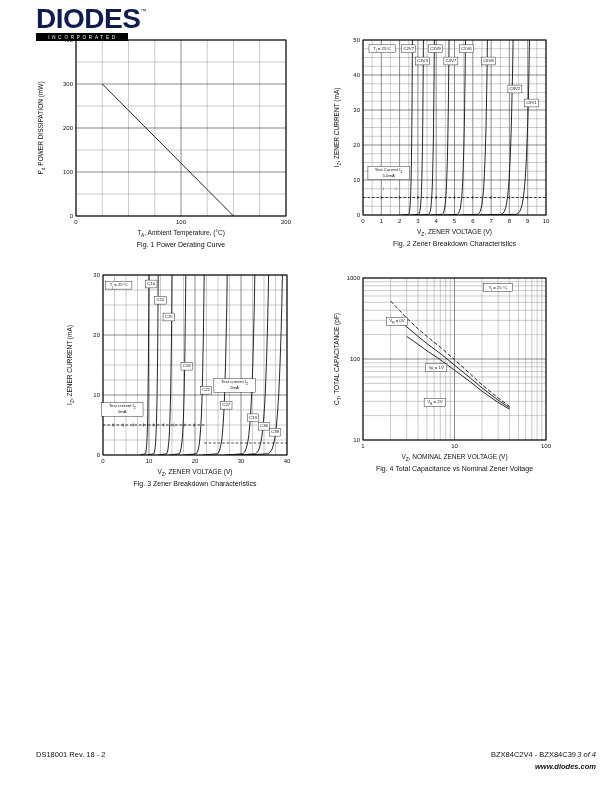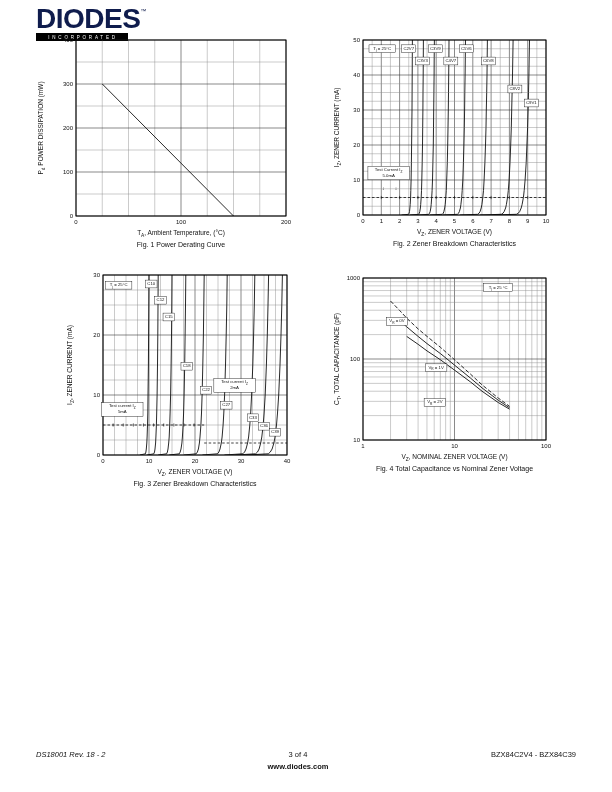--- a/index.html
+++ b/index.html
@@ -19,23 +19,23 @@
     background:#000; color:#fff; font-size:4.5px; letter-spacing:2.8px;
     text-align:center; padding:1.5px 0 1px 2px; margin-top:1px; width:92px;
   }
   
   .fig { position:absolute; }
   .fig svg { display:block; }
   .caption { font-size:7px; color:#111; text-align:center; margin-top:1px; }
   svg text { font-family:"Liberation Sans", sans-serif; fill:#111; }
   
   .footer { position:absolute; left:0; right:0; top:750px; font-size:7.5px; color:#111; }
-  .footer .f-left  { position:absolute; left:36px; top:0;font-style:italic; }
+  .footer .f-left  { position:absolute; left:36px; top:0; }
   .footer .f-right { position:absolute; right:36px; top:0; }
-  .footer .f-center { position:absolute; left:0; right:16px; top:0; text-align:center; }
+  .footer .f-center { position:absolute; left:0; right:16px; top:0; text-align:right;font-style:italic; }
   .footer .f-url { font-weight:bold; margin-top:3px; }
 </style>
 </head>
 <body>
 
 <div class="page">
 
   <div class="logo">
     <div>
       <span class="logo-text">DIODES</span><span class="logo-tm">™</span>

